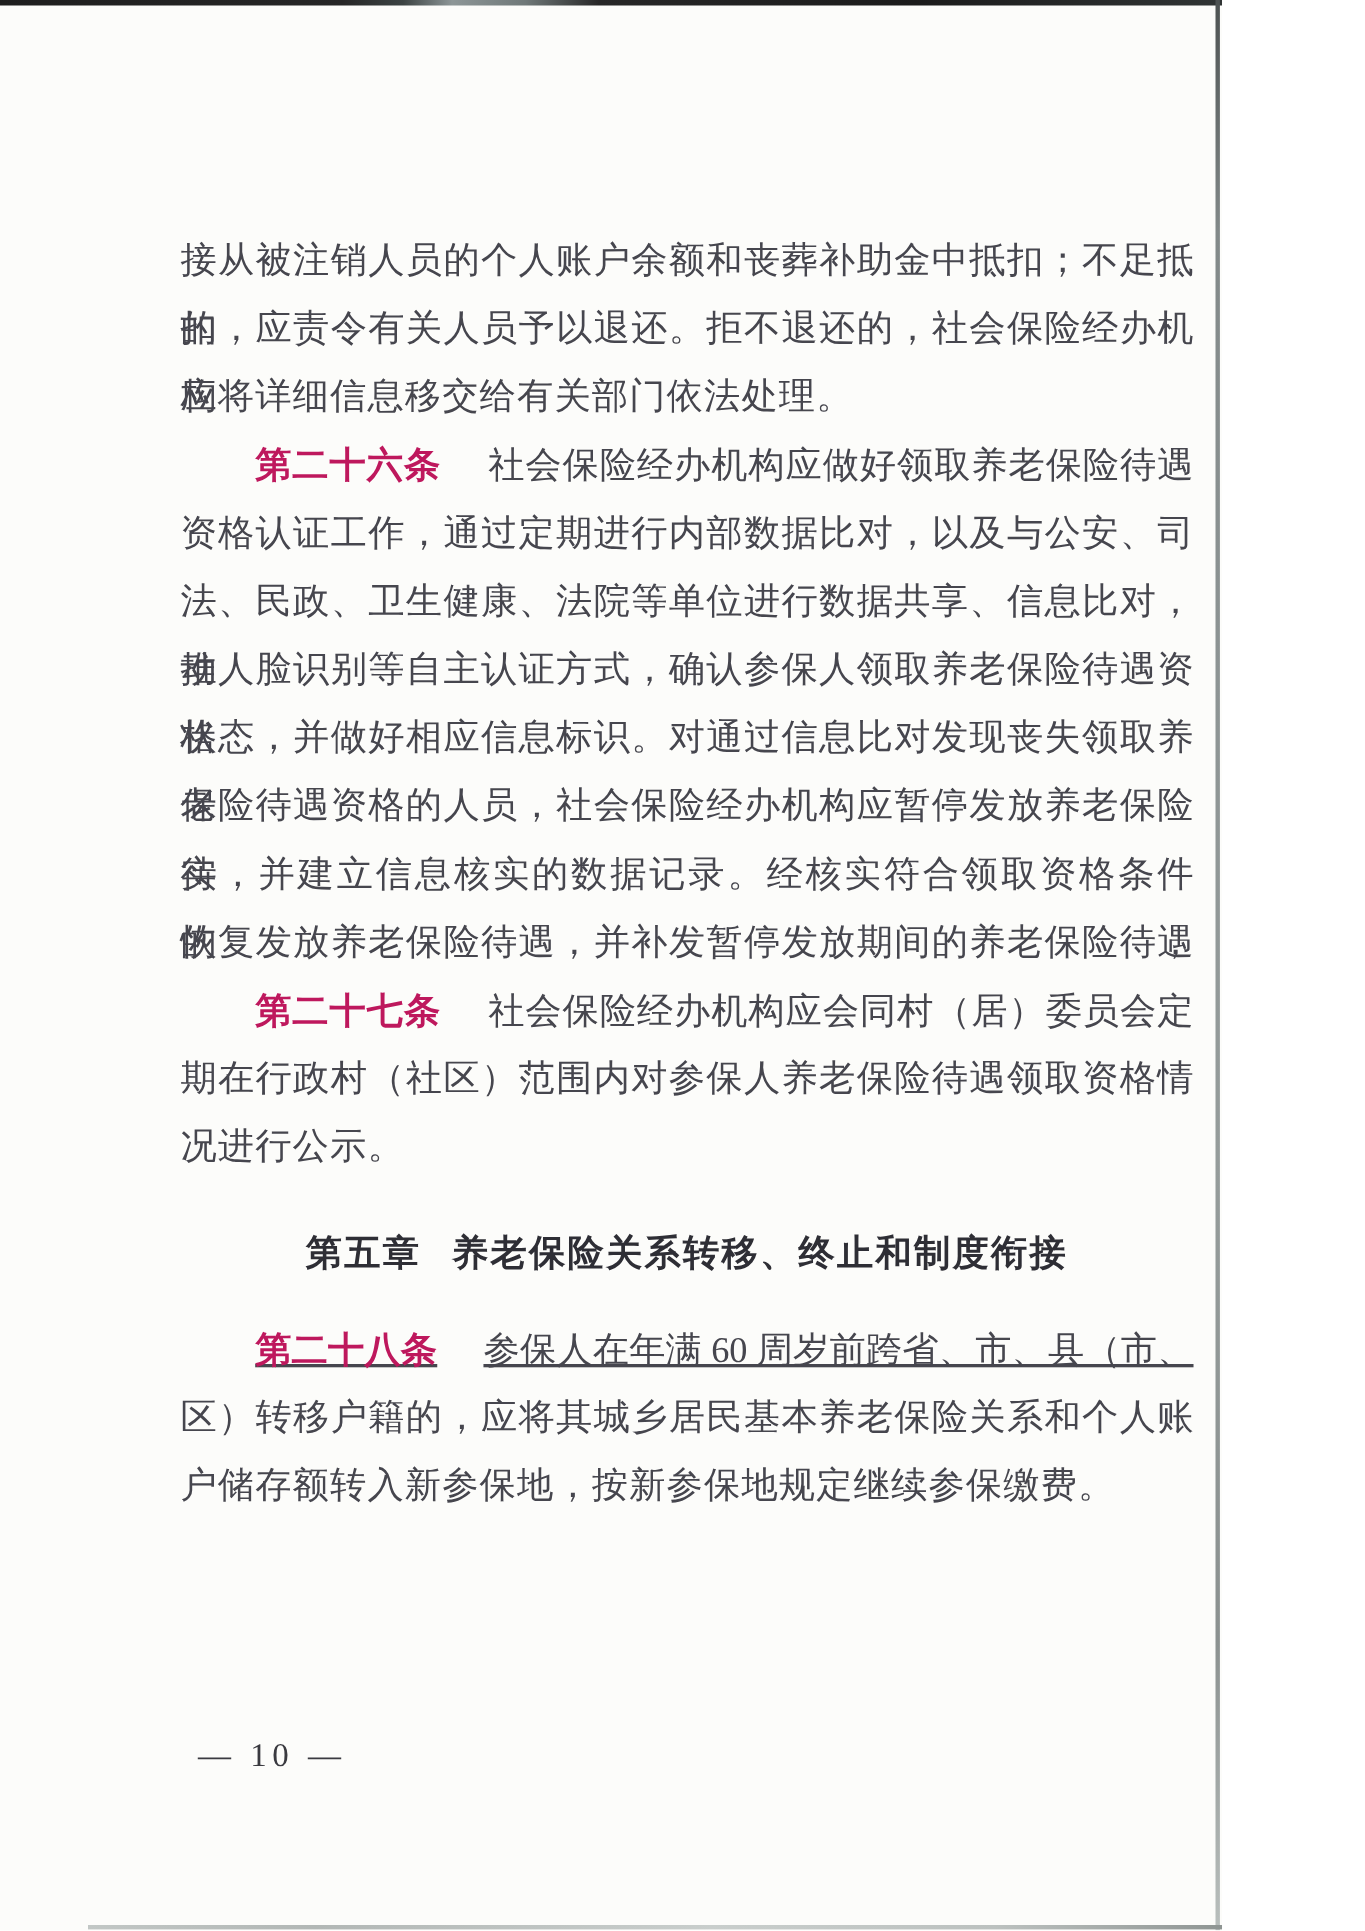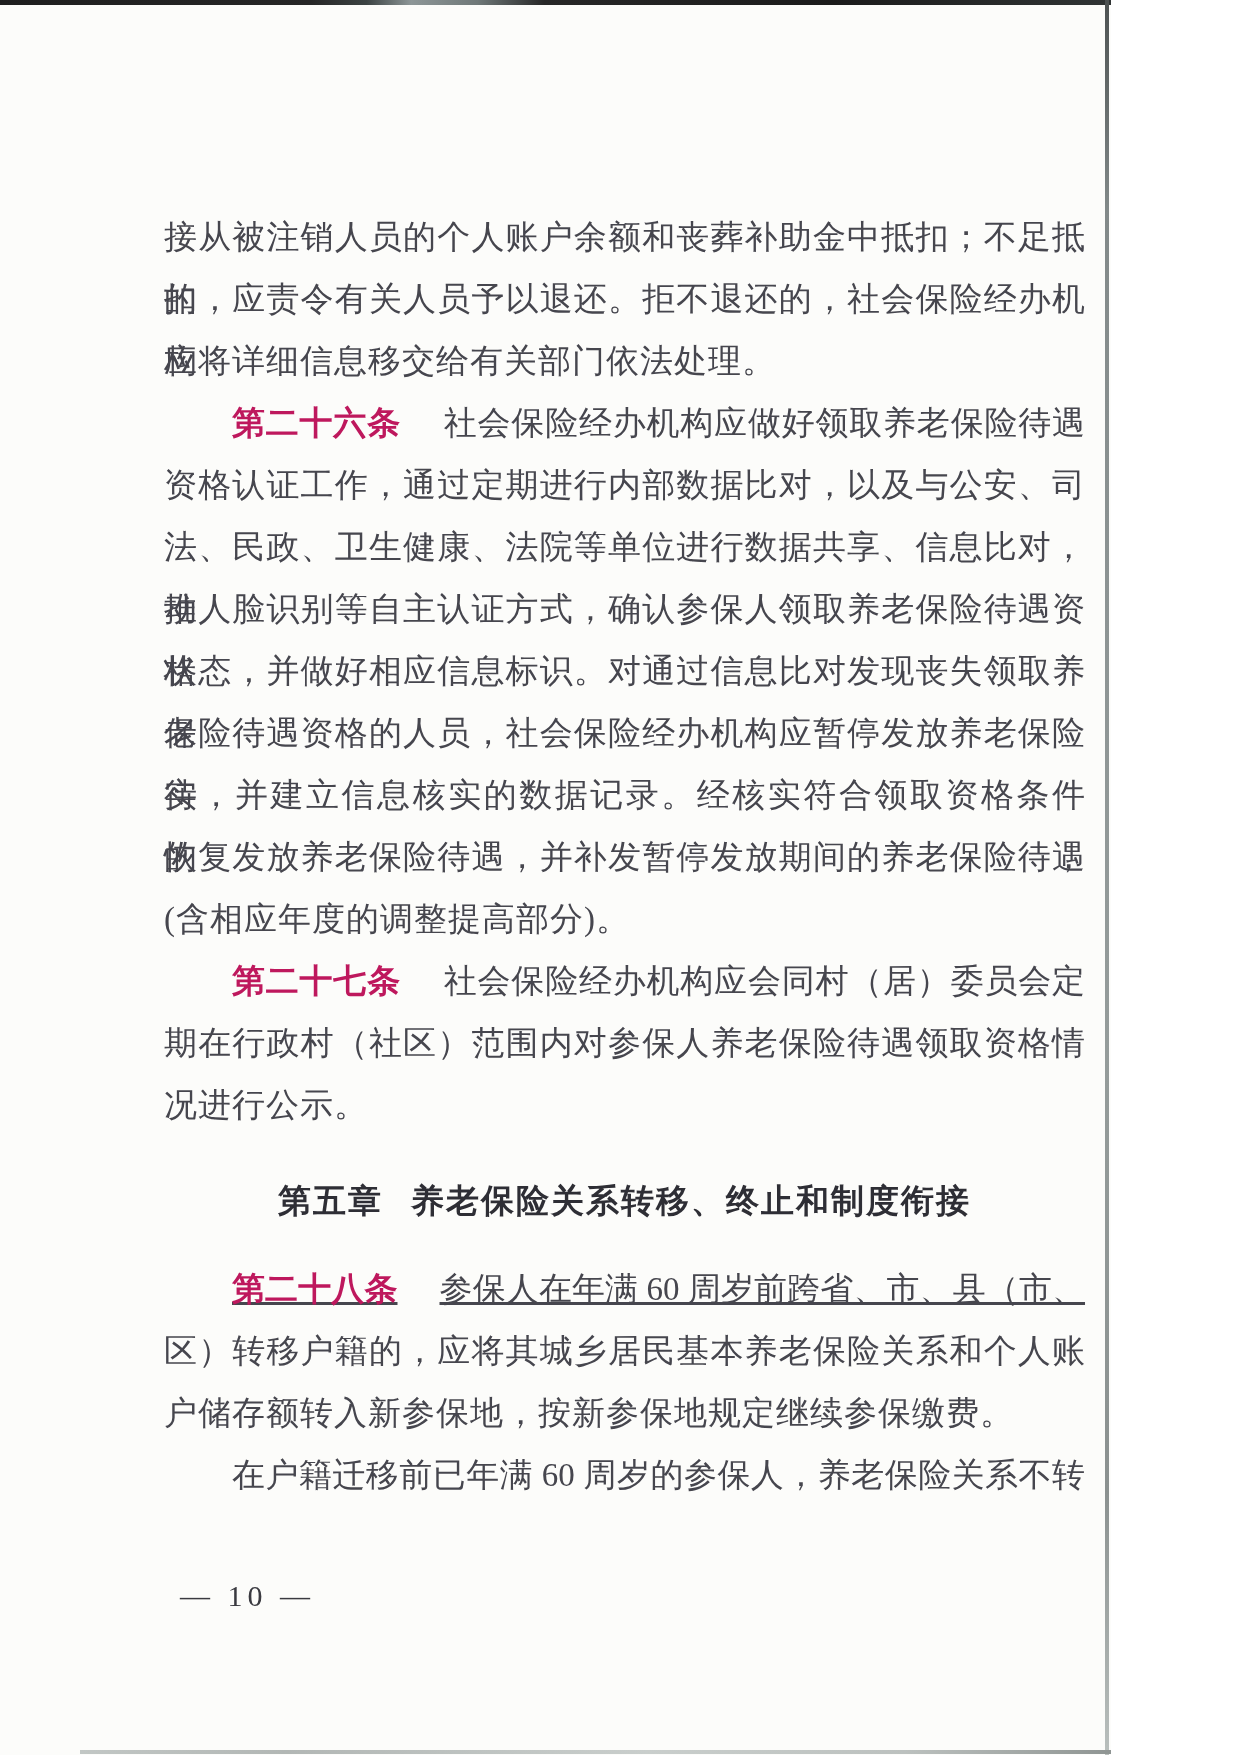--- a/index.html
+++ b/index.html
@@ -98,32 +98,30 @@
 
     <div class="line just indent"><span class="term">第二十六条</span><span class="gap"></span><span>社会保险经办机构应做好领取养老保险待遇</span></div>
 
     <div class="line just">资格认证工作，通过定期进行内部数据比对，以及与公安、司</div>
     <div class="line just">法、民政、卫生健康、法院等单位进行数据共享、信息比对，推</div>
     <div class="line just">动人脸识别等自主认证方式，确认参保人领取养老保险待遇资格</div>
     <div class="line just">状态，并做好相应信息标识。对通过信息比对发现丧失领取养老</div>
     <div class="line just">保险待遇资格的人员，社会保险经办机构应暂停发放养老保险待</div>
     <div class="line just">实，并建立信息核实的数据记录。经核实符合领取资格条件的，</div>
     <div class="line just">恢复发放养老保险待遇，并补发暂停发放期间的养老保险待遇</div>
-    <div class="line">(含相应年度的调整提高部分)。</div>
 
     <div class="line just indent"><span class="term">第二十七条</span><span class="gap"></span><span>社会保险经办机构应会同村（居）委员会定</span></div>
 
     <div class="line just">期在行政村（社区）范围内对参保人养老保险待遇领取资格情</div>
     <div class="line">况进行公示。</div>
 
     <div class="line chapter"><span>第五章</span><span class="gap"></span><span>养老保险关系转移、终止和制度衔接</span></div>
 
     <div class="line just indent after-chapter"><span class="term">第二十八条</span><span class="gap"></span><span>参保人在年满 60 周岁前跨省、市、县（市、</span></div>
 
     <div class="line just">区）转移户籍的，应将其城乡居民基本养老保险关系和个人账</div>
     <div class="line">户储存额转入新参保地，按新参保地规定继续参保缴费。</div>
-    <div class="line just indent">在户籍迁移前已年满 60 周岁的参保人，养老保险关系不转</div>
 
   </div>
 
   <div class="page-number">— 10 —</div>
 
 </div>
 
 </body></html>

